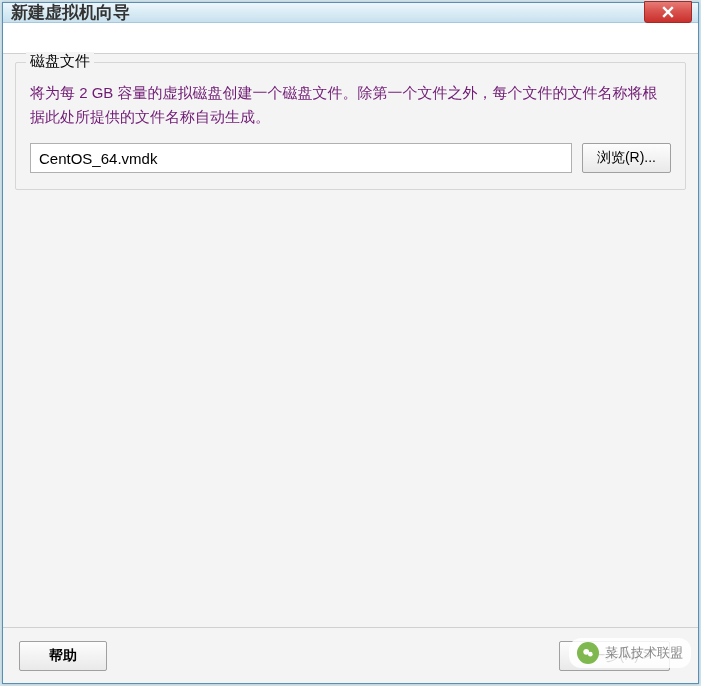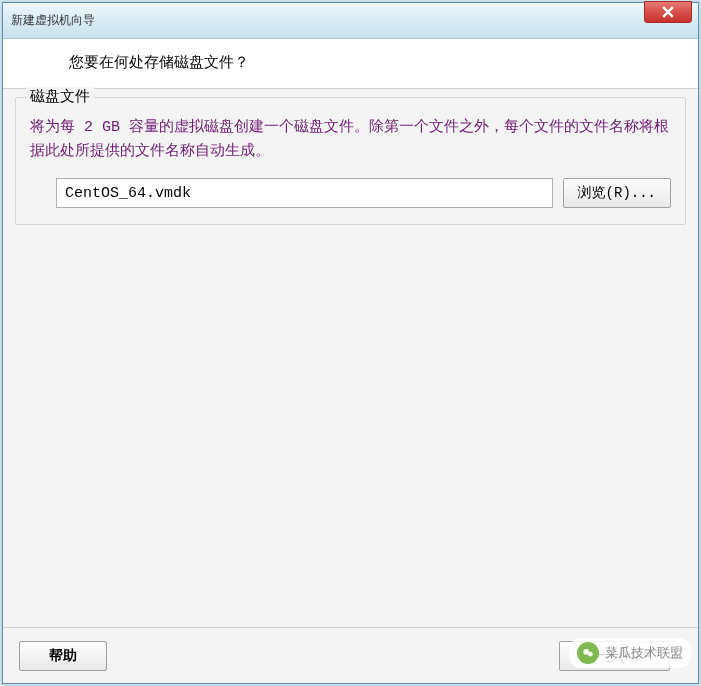--- a/index.html
+++ b/index.html
@@ -14,29 +14,30 @@
     .window {
       position: absolute;
       top: 2px; left: 2px; right: 2px; bottom: 2px;
       background: #fff;
       border: 1px solid #5a8fb5;
       display: flex;
       flex-direction: column;
       box-shadow: 0 0 3px rgba(0,0,0,0.2);
     }
     .titlebar {
-      height: 36px;
+      height: 20px;
       background: linear-gradient(to bottom, #eef6fb 0%, #d9ecf5 50%, #c8e1ee 100%);
       border-bottom: 1px solid #a5c8de;
       display: flex;
       align-items: center;
       padding: 0 6px 0 8px;
-      font-size: 12px;
+      font-size: 17px;
       color: #333;
       position: relative;
+      font-weight: bold;
     }
     .title-text { flex: 1; }
     .close-btn {
       width: 48px; height: 22px;
       background: linear-gradient(to bottom, #e77b75 0%, #d9534f 45%, #c9302c 100%);
       border: 1px solid #a52a25;
       border-radius: 0 0 3px 3px;
       display: flex; align-items: center; justify-content: center;
       color: #fff;
       font-size: 13px;
@@ -69,21 +70,20 @@
       background: #f4f4f4;
       padding: 0;
     }
     .groupbox {
       margin: 8px 12px 0 12px;
       border: 1px solid #d6d6d6;
       border-radius: 2px;
       padding: 10px 14px 16px 14px;
       background: #f4f4f4;
       position: relative;
-      font-family: Liberation Mono, monospace;
     }
     .group-label {
       position: absolute;
       top: -11px;
       left: 10px;
       background: #f4f4f4;
       padding: 0 4px;
       font-size: 15px;
       color: #000;
     }
@@ -99,21 +99,20 @@
       align-items: center;
     }
     .file-input {
       flex: 1;
       height: 30px;
       border: 1px solid #b0b0b0;
       background: #fff;
       padding: 0 8px;
       font-size: 15px;
       font-family: inherit;
-      margin-left: 26px;
     }
     .browse-btn {
       height: 30px;
       padding: 0 14px;
       background: linear-gradient(to bottom, #fdfdfd, #e9e9e9);
       border: 1px solid #a0a0a0;
       border-radius: 2px;
       font-size: 14px;
       cursor: pointer;
       font-family: inherit;
@@ -173,21 +172,20 @@
   <div class="titlebar">
     <span class="title-text">新建虚拟机向导</span>
     <div class="close-btn">
       <svg viewBox="0 0 10 10">
         <path d="M1 1 L9 9 M9 1 L1 9" stroke="#fff" stroke-width="2" fill="none"></path>
       </svg>
     </div>
   </div>
 
   <div class="header">
-    <div class="header-sub">您要在何处存储磁盘文件？</div>
   </div>
 
   <div class="content">
     <div class="groupbox">
       <span class="group-label">磁盘文件</span>
       <div class="group-desc">将为每 2 GB 容量的虚拟磁盘创建一个磁盘文件。除第一个文件之外，每个文件的文件名称将根据此处所提供的文件名称自动生成。</div>
       <div class="file-row">
         <input class="file-input" type="text" value="CentOS_64.vmdk" style="">
         <button class="browse-btn">浏览(R)...</button>
       </div>

